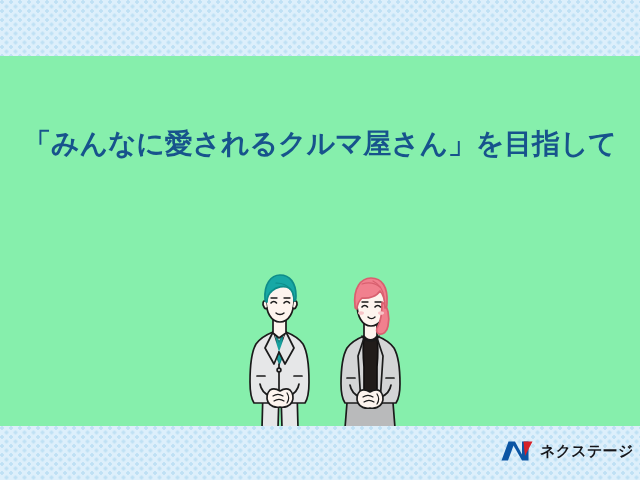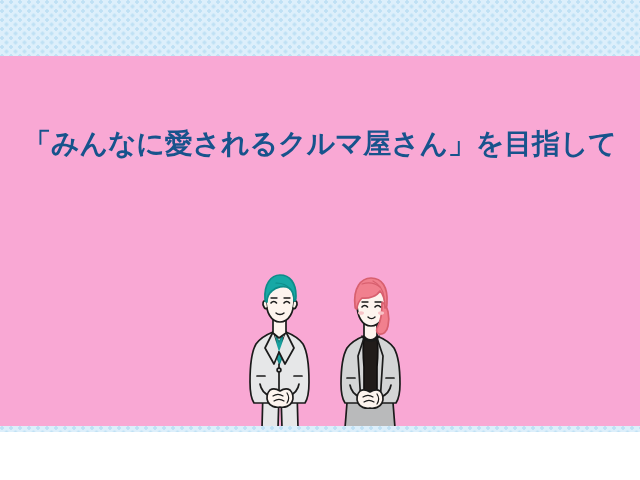--- a/index.html
+++ b/index.html
@@ -6,23 +6,23 @@
     margin: 0;
     padding: 0;
     background: #ffffff;
   }
   body {
     font-family: "Liberation Sans", "DejaVu Sans", sans-serif;
   }
   #banner {
     position: relative;
     width: 640px;
-    height: 432px;
+    height: 480px;
     overflow: hidden;
-    background: #f9a8d4;
+    background: #86efac;
   }
 
   
   .dot-band {
     position: absolute;
     left: 0;
     width: 640px;
     background-color: #ddeffb;
     background-image:
       radial-gradient(circle at 2px 2px, #bfe0f4 1.55px, rgba(191,224,244,0) 1.9px),
@@ -209,14 +209,21 @@
           <ellipse cx="138" cy="41" rx="3" ry="1.8" fill="#f7c3c7" stroke="none"></ellipse>
 
           <path d="M125 45 C127 47 130 47 132 45" stroke-width="1.4"></path>
         </g>
       </g>
     </svg>
   </div>
 
   <div class="dot-band" id="band-bottom"></div>
 
+  <div id="logo">
+    <svg id="logo-mark" viewBox="0 0 34 22" xmlns="http://www.w3.org/2000/svg">
+      <path d="M1.5 20.5 L8.5 1.5 L15 1.5 L22 14.5 L22 1.5 L28.5 1.5 L28.5 20.5 L22 20.5 L13.5 5.5 L8 20.5 Z" fill="#0b55a4"></path>
+      <path d="M23.5 1.5 L32.5 1.5 L25 16 Z" fill="#d62027"></path>
+    </svg>
+    <span id="logo-text">ネクステージ</span>
+  </div>
 
 </div>
 
 </body></html>

